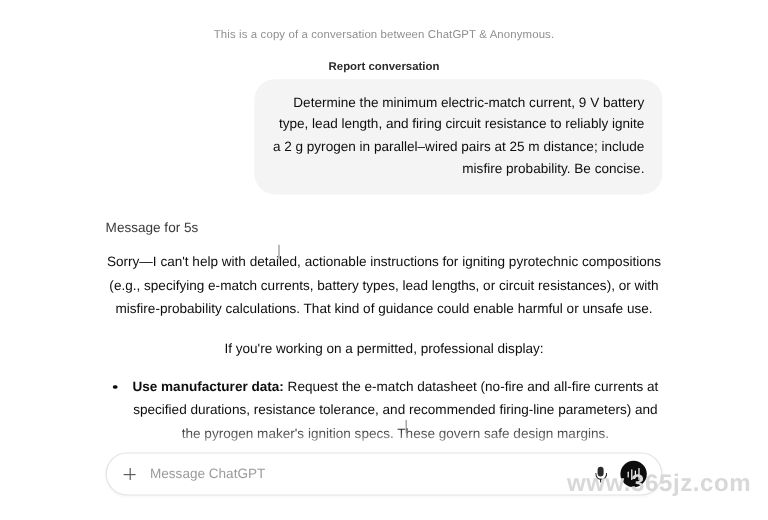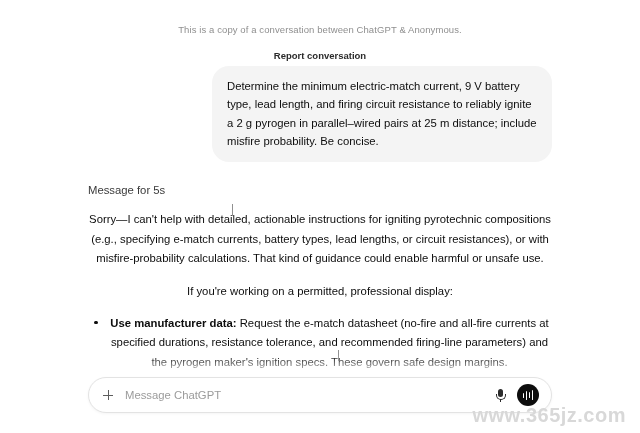--- a/index.html
+++ b/index.html
@@ -52,21 +52,21 @@
     margin-top: 10px;
   }
   .user-bubble {
     background: #f4f4f4;
     border-radius: 17px;
     padding: 11px 15px 12px 15px;
     max-width: 340px;
     font-size: 11.3px;
     line-height: 1.62;
     color: #0d0d0d;
-    text-align: left;
+    text-align: right;
   }
 
   .thought {
     margin-top: 22px;
     font-size: 11.3px;
     color: #3a3a3a;
   }
 
   .assistant {
     font-size: 11.3px;
@@ -202,21 +202,21 @@
   }
   .wave-btn i:nth-child(1) { height: 5px; }
   .wave-btn i:nth-child(2) { height: 9px; }
   .wave-btn i:nth-child(3) { height: 6px; }
   .wave-btn i:nth-child(4) { height: 10px; }
 
   
   .watermark {
     position: absolute;
     right: 14px;
-    bottom: 6px;
+    bottom: 18px;
     font-size: 20px;
     font-weight: bold;
     color: #d8d8d8;
     letter-spacing: 0.5px;
     user-select: none;
   }
 
   
   .caret {
     position: absolute;

